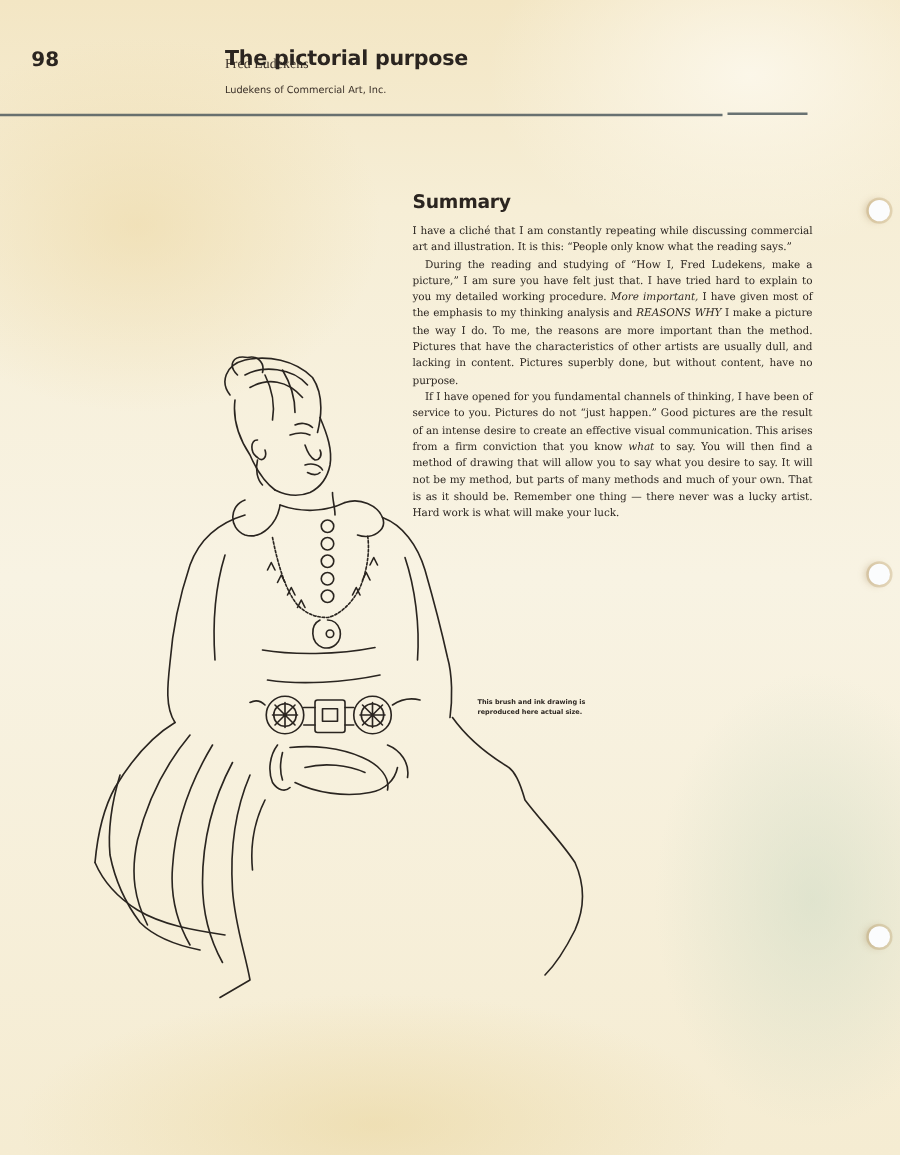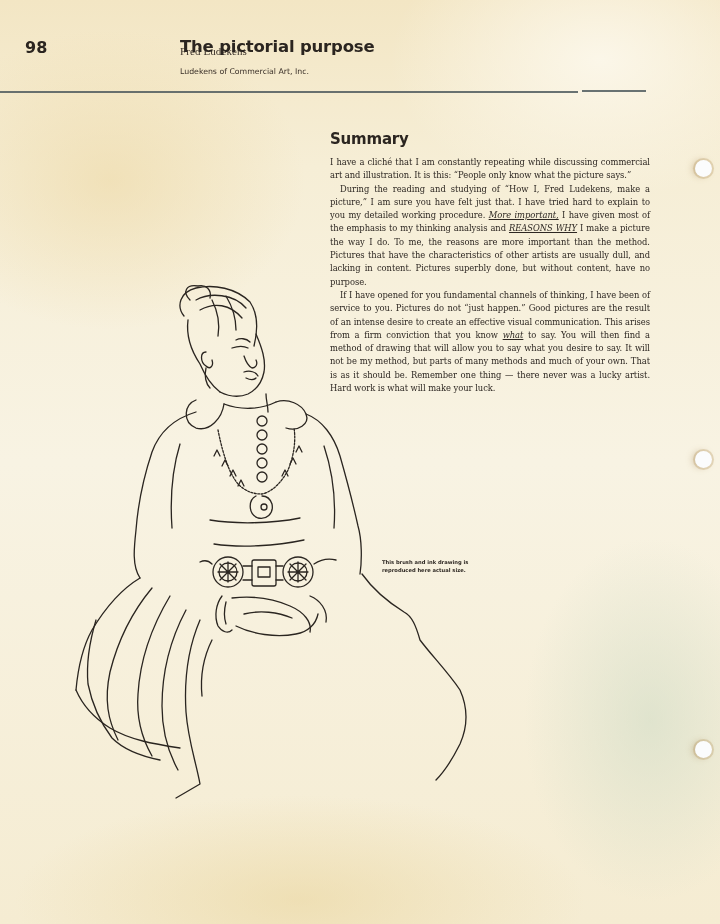--- a/index.html
+++ b/index.html
@@ -35,32 +35,32 @@
     }
     .rule-main {
       position: absolute; left: 0; top: 91px; width: 578px; height: 2px;
       background: #4f5a5e; opacity: 0.85;
     }
     .rule-short {
       position: absolute; left: 582px; top: 90px; width: 64px; height: 2px;
       background: #4f5a5e; opacity: 0.85;
     }
     .summary {
-      position: absolute; left: 330px; top: 130px; width: 320px;
+      position: absolute; left: 330px; top: 152px; width: 320px;
     }
     .summary-heading {
       font-family: "DejaVu Sans", sans-serif; font-weight: bold; font-size: 15px;
       color: #2b2520; margin: 0 0 8px 0; letter-spacing: -0.2px;
     }
     .summary-body p {
       margin: 0; font-size: 8.4px; line-height: 13.3px; text-align: justify;
       color: #2d2722; letter-spacing: -0.05px;
     }
     .summary-body p + p { text-indent: 10px; }
-    .summary-body em { font-style: italic; text-decoration: underline; }
+    .summary-body em { font-style: italic; }
     .caption {
       position: absolute; left: 382px; top: 558px; width: 110px;
       font-family: "DejaVu Sans", sans-serif; font-size: 5.2px; line-height: 8px;
       color: #2d2722; font-weight: bold;
     }
     .drawing {
       position: absolute; left: 60px; top: 280px; width: 420px; height: 520px;
     }
     .hole {
       position: absolute; width: 17px; height: 17px; border-radius: 50%;
@@ -76,21 +76,21 @@
   <div class="page-number">98</div>
   <div class="header-title">The pictorial purpose</div>
   <div class="header-institute">Ludekens of Commercial Art, Inc.</div>
   <div class="rule-main"></div>
   <div class="rule-short"></div>
 </div>
 
 <section class="summary">
   <h2 class="summary-heading">Summary</h2>
   <div class="summary-body">
-    <p><span>I have a cliché that I am constantly repeating while discussing commercial art and illustration. It is this: “People only know what the picture says.”</span></p>
+    <p><span>I have a cliché that I am constantly repeating while discussing commercial art and illustration. It is this: “People only know what the reading says.”</span></p>
     <p><span>During the reading and studying of “How I, Fred Ludekens, make a picture,” I am sure you have felt just that. I have tried hard to explain to you my detailed working procedure. </span><em>More important,</em><span> I have given most of the emphasis to my thinking analysis and </span><em>REASONS WHY</em><span> I make a picture the way I do. To me, the reasons are more important than the method. Pictures that have the characteristics of other artists are usually dull, and lacking in content. Pictures superbly done, but without content, have no purpose.</span></p>
     <p><span>If I have opened for you fundamental channels of thinking, I have been of service to you. Pictures do not “just happen.” Good pictures are the result of an intense desire to create an effective visual communication. This arises from a firm conviction that you know </span><em>what</em><span> to say. You will then find a method of drawing that will allow you to say what you desire to say. It will not be my method, but parts of many methods and much of your own. That is as it should be. Remember one thing — there never was a lucky artist. Hard work is what will make your luck.</span></p>
   </div>
 </section>
 
 <svg class="drawing" viewBox="60 280 420 520" fill="none" stroke="#2a2520" stroke-width="1.3" stroke-linecap="round" stroke-linejoin="round">
 
   <path d="M190 300 C182 292,186 284,198 286 C206 284,212 290,210 298"></path>
   <path d="M184 316 C176 306,180 292,196 288 C214 284,236 288,250 302 C258 314,258 330,254 346"></path>
   <path d="M188 320 C186 336,192 352,200 364 C206 378,212 386,220 392"></path>

